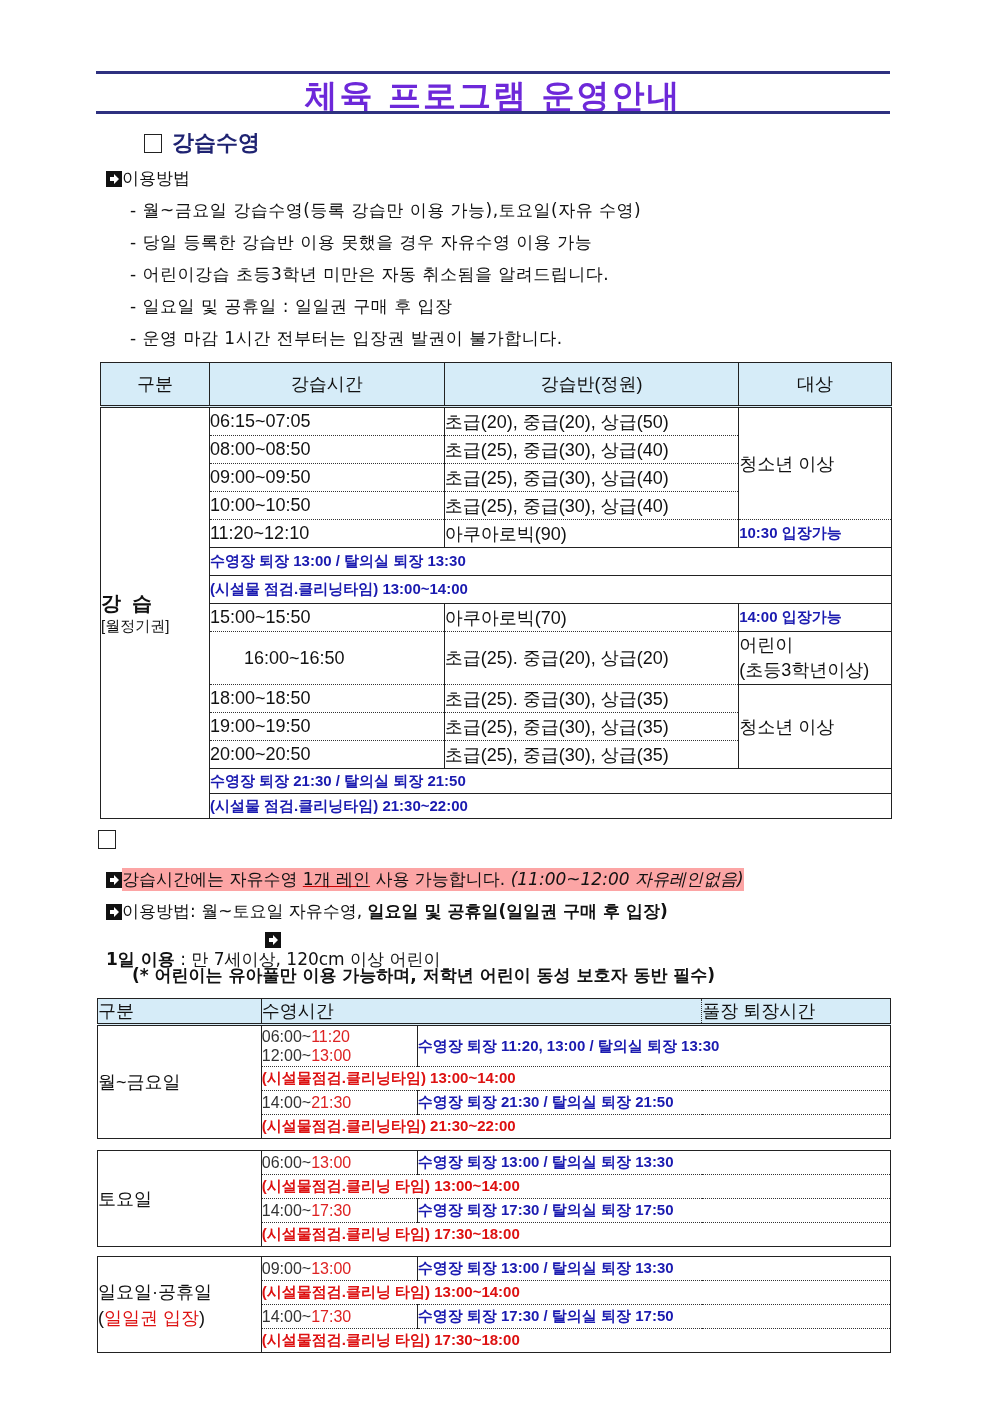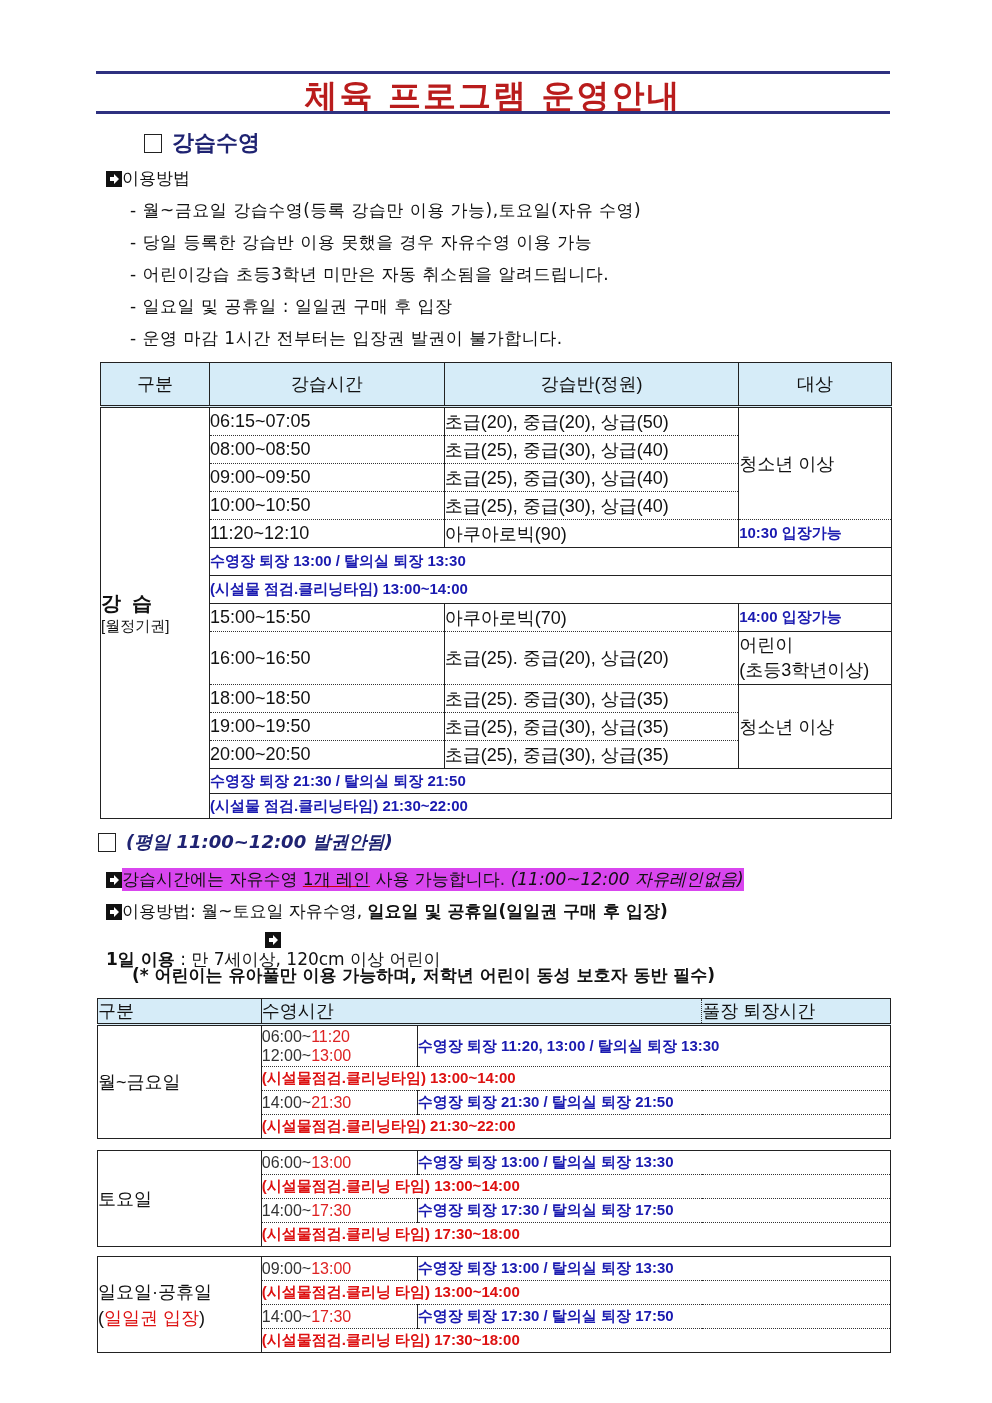--- a/index.html
+++ b/index.html
@@ -1,27 +1,27 @@
 <!DOCTYPE html>
 <html><head>
 <meta charset="utf-8">
 <style>
   html, body { margin:0; padding:0; background:#ffffff; }
   body { width:992px; height:1403px; position:relative; font-family:"DejaVu Sans","Liberation Sans",sans-serif; color:#111; overflow:hidden; }
   .abs { position:absolute; }
   .rule { position:absolute; left:96px; width:794px; height:3px; background:#2e3180; }
-  .title { position:absolute; left:96px; width:794px; top:74px; text-align:center; font-size:33px; font-weight:bold; letter-spacing:2px; color:#b91c1c; }
+  .title { position:absolute; left:96px; width:794px; top:74px; text-align:center; font-size:33px; font-weight:bold; letter-spacing:2px; color:#6d28d9; }
   .sec-head { position:absolute; left:98px; font-size:22px; font-weight:bold; color:#1f2372; display:flex; align-items:center; gap:10px; white-space:nowrap; }
   .sec-head .box { width:16px; height:17px; border:1.5px solid #222; display:inline-block; }
   .sec-head .note { font-style:italic; font-size:18px; color:#1f2372; }
   .bullet-line { position:absolute; left:106px; font-size:17px; display:flex; align-items:center; white-space:nowrap; color:#111; }
   .arrow-icon { width:16px; height:16px; background:#111; display:inline-flex; align-items:center; justify-content:center; }
   .arrow-icon svg { width:12px; height:12px; }
   .dash-line { position:absolute; left:130px; font-size:17px; white-space:nowrap; color:#111; letter-spacing:0.5px; }
-  .hl { background:#d946ef; }
+  .hl { background:#fca5a5; }
   .ul { text-decoration:underline; text-decoration-color:#c00; }
   .italic { font-style:italic; }
   .bold { font-weight:bold; }
 
   table { border-collapse:collapse; position:absolute; font-family:"Liberation Sans","DejaVu Sans",sans-serif; }
   td, th { padding:0; }
   .t1 { left:100px; top:362px; width:792px; }
   .t1 th { background:#d6ecf8; font-size:18px; font-weight:normal; height:42px; border:1px solid #222; border-bottom:3px double #222; }
   .t1 td { font-size:18px; height:27px; border-left:1px solid #222; border-right:1px solid #222; }
   .t1 .dot { border-bottom:1px dotted #333; }
@@ -116,21 +116,21 @@
   </tr>
   <tr>
     <td colspan="3" class="solid blue">(시설물 점검.클리닝타임) 13:00~14:00</td>
   </tr>
   <tr>
     <td class="dot">15:00~15:50</td>
     <td class="dot">아쿠아로빅(70)</td>
     <td class="solid blue">14:00 입장가능</td>
   </tr>
   <tr>
-    <td class="dot" style="height:52px;">16:00~16:50</td>
+    <td class="dot" style="height:52px;padding-left:34px;">16:00~16:50</td>
     <td class="dot">초급(25). 중급(20), 상급(20)</td>
     <td class="solid" style="line-height:25px;">
       <div>어린이</div>
       <div>(초등3학년이상)</div>
     </td>
   </tr>
   <tr>
     <td class="dot">18:00~18:50</td>
     <td class="dot">초급(25). 중급(30), 상급(35)</td>
     <td rowspan="3" class="solid">청소년 이상</td>
@@ -147,21 +147,20 @@
     <td colspan="3" class="solid blue" style="height:24px;">수영장 퇴장 21:30 / 탈의실 퇴장 21:50</td>
   </tr>
   <tr>
     <td colspan="3" class="solid blue" style="height:24px;">(시설물 점검.클리닝타임) 21:30~22:00</td>
   </tr>
 </tbody>
   </table>
 
 <div class="sec-head" style="top:830px;">
   <span class="box"></span>
-  <span class="note">(평일 11:00~12:00 발권안됨)</span>
 </div>
 
 <div class="bullet-line" style="top:868px;">
   <span class="arrow-icon">
       <svg viewBox="0 0 12 12">
         <path d="M2 4h4V1l5 5-5 5V8H2z" fill="#fff"></path>
       </svg>
     </span>
   <span class="hl"><span>강습시간에는 자유수영 </span><span class="ul">1개 레인</span><span> 사용 가능합니다. </span><span class="italic">(11:00~12:00 자유레인없음)</span></span>
 </div>

